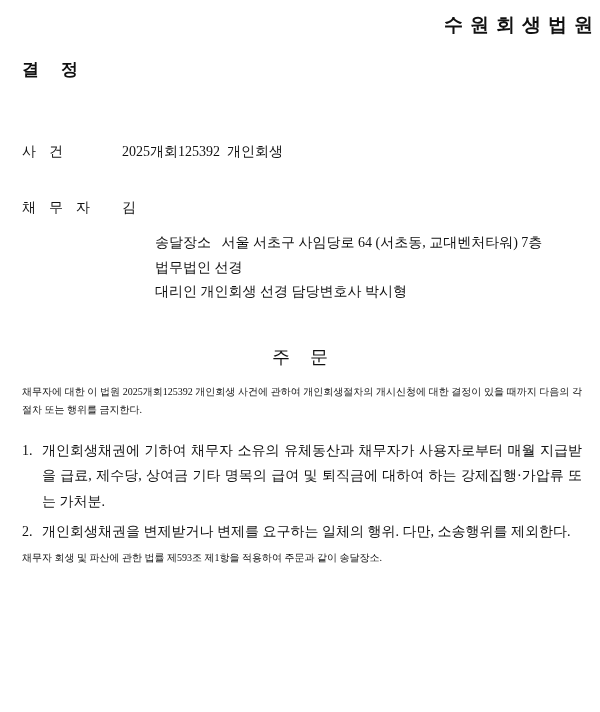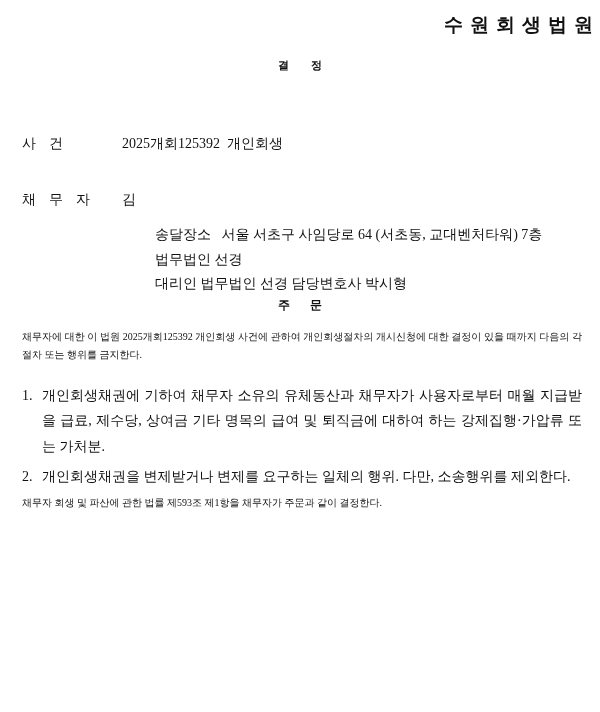--- a/index.html
+++ b/index.html
@@ -23,22 +23,22 @@
   }
   .court-title {
     text-align: right;
     font-size: 19px;
     font-weight: bold;
     letter-spacing: 7px;
     margin-top: 12px;
     margin-bottom: 0;
   }
   .doc-type {
-    text-align: center;
-    font-size: 11px;
+    text-align: left;
+    font-size: 17px;
     font-weight: bold;
     letter-spacing: 22px;
     text-indent: 22px;
     margin-top: 20px;
     margin-bottom: 0;
   }
   .field-block {
     margin-top: 34px;
     padding-left: 22px;
   }
@@ -62,24 +62,25 @@
     margin-top: 14px;
     padding-left: 155px;
     font-size: 14px;
     line-height: 1.75;
   }
   .address-line {
     white-space: pre;
   }
   .section-head {
     text-align: center;
-    font-size: 12px;
-    font-weight: bold;
+    font-size: 18px;
+    font-weight: normal;
     letter-spacing: 20px;
     text-indent: 20px;
+    margin-top: 40px;
     margin-bottom: 14px;
   }
   .body-para {
     font-size: 10px;
     line-height: 1.85;
     padding: 0 18px 0 22px;
     text-align: justify;
     margin: 0;
   }
   ol.items {
@@ -127,35 +128,35 @@
     </div>
     <div class="field-row">
       <span class="field-label">채무자</span>
       <span class="field-value">김</span>
     </div>
   </div>
 
   <div class="address-block">
     <div class="address-line">송달장소   서울 서초구 사임당로 64 (서초동, 교대벤처타워) 7층</div>
     <div class="address-line">법무법인 선경</div>
-    <div class="address-line">대리인 법무법인 선경 담당변호사 박시형</div>
+    <div class="address-line">대리인 개인회생 선경 담당변호사 박시형</div>
   </div>
 
   <div class="section-head">주문</div>
 
   <p class="body-para">채무자에 대한 이 법원 2025개회125392 개인회생 사건에 관하여 개인회생절차의 개시신청에 대한 결정이 있을 때까지 다음의 각 절차 또는 행위를 금지한다.</p>
 
   <ol class="items">
     <li>
       <span class="item-num">1.</span>
       <span class="item-text">개인회생채권에 기하여 채무자 소유의 유체동산과 채무자가 사용자로부터 매월 지급받을 급료, 제수당, 상여금 기타 명목의 급여 및 퇴직금에 대하여 하는 강제집행·가압류 또는 가처분.</span>
     </li>
     <li>
       <span class="item-num">2.</span>
       <span class="item-text">개인회생채권을 변제받거나 변제를 요구하는 일체의 행위. 다만, 소송행위를 제외한다.</span>
     </li>
   </ol>
 
 
-  <p class="body-para reason-para">채무자 회생 및 파산에 관한 법률 제593조 제1항을 채무자가 주문과 같이 결정한다.</p>
+  <p class="body-para reason-para">채무자 회생 및 파산에 관한 법률 제593조 제1항을 적용하여 주문과 같이 송달장소.</p>
 
 
 </div>
 
 </body></html>

